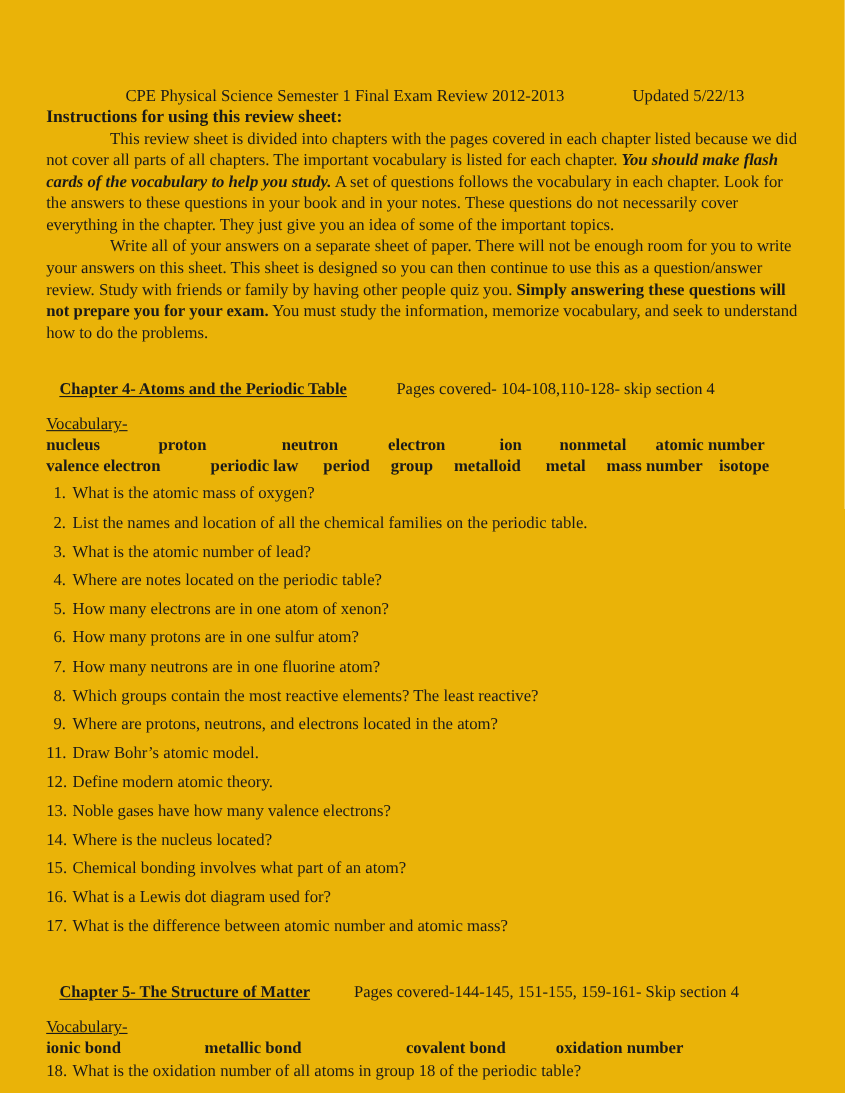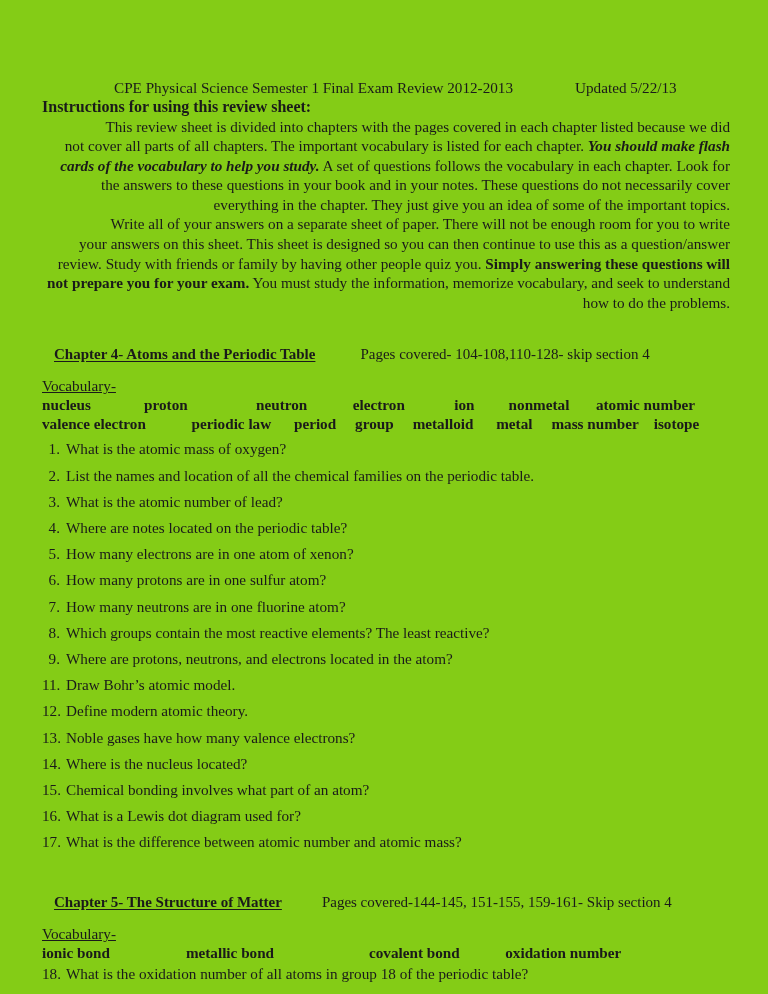--- a/index.html
+++ b/index.html
@@ -13,21 +13,21 @@
     height: 994px;
     overflow: hidden;
     font-family: "Liberation Serif", "DejaVu Serif", serif;
     color: #1a1a1a;
     -webkit-font-smoothing: antialiased;
   }
   .page {
     position: relative;
     width: 768px;
     height: 994px;
-    background: #84cc16;
+    background: #eab308;
     padding: 0;
     box-sizing: border-box;
   }
   .content {
     position: absolute;
     left: 42px;
     top: 78px;
     width: 688px;
   }
 
@@ -48,21 +48,21 @@
   .instr-heading {
     font-size: 16px;
     line-height: 19.5px;
     font-weight: bold;
     margin: 0;
   }
   .para {
     font-size: 15.2px;
     line-height: 19.6px;
     margin: 0;
-    text-align: right;
+    text-align: left;
     text-indent: 58px;
   }
   .para b { font-weight: bold; }
   .para .bi { font-weight: bold; font-style: italic; }
 
   
   .chapter-block { margin: 0; }
   .gap-before-ch4 { height: 20px; }
   .gap-before-ch5 { height: 22px; }
 

